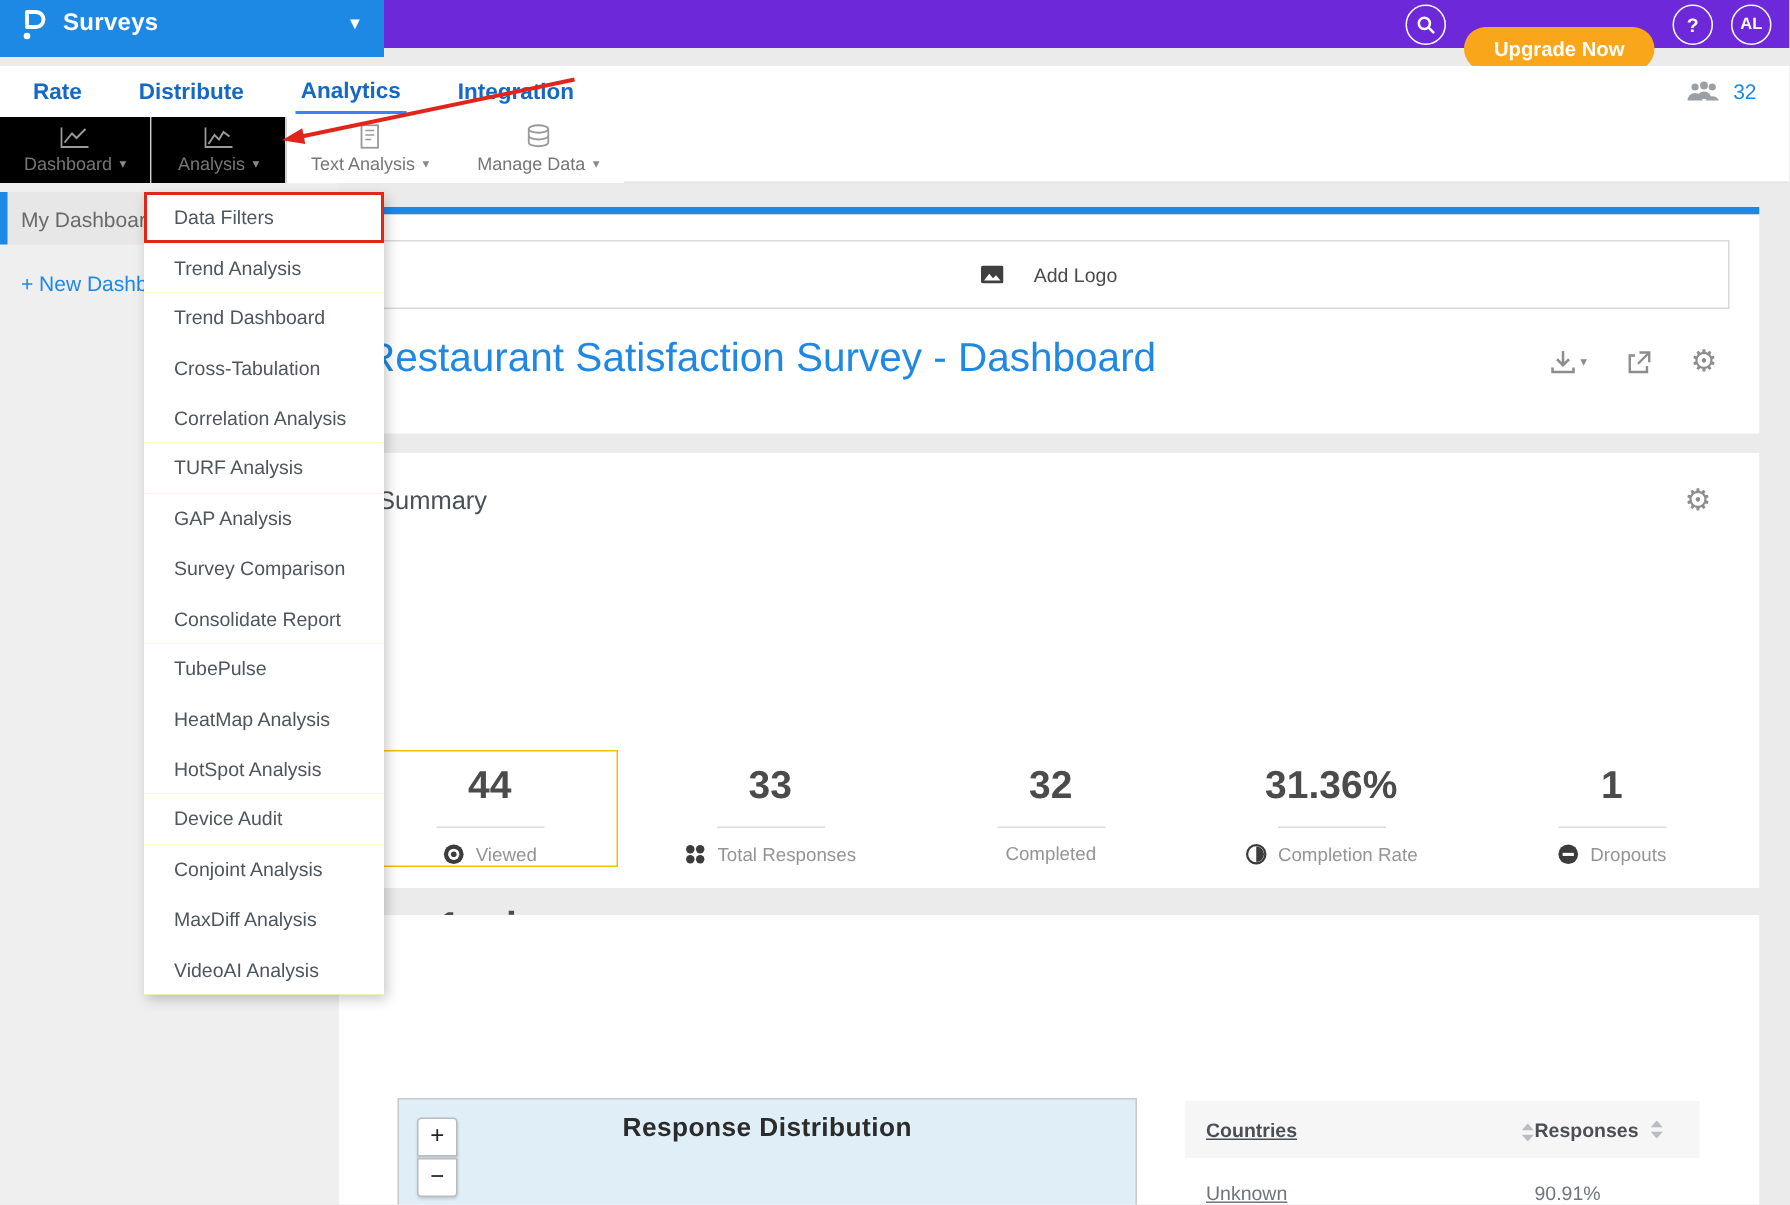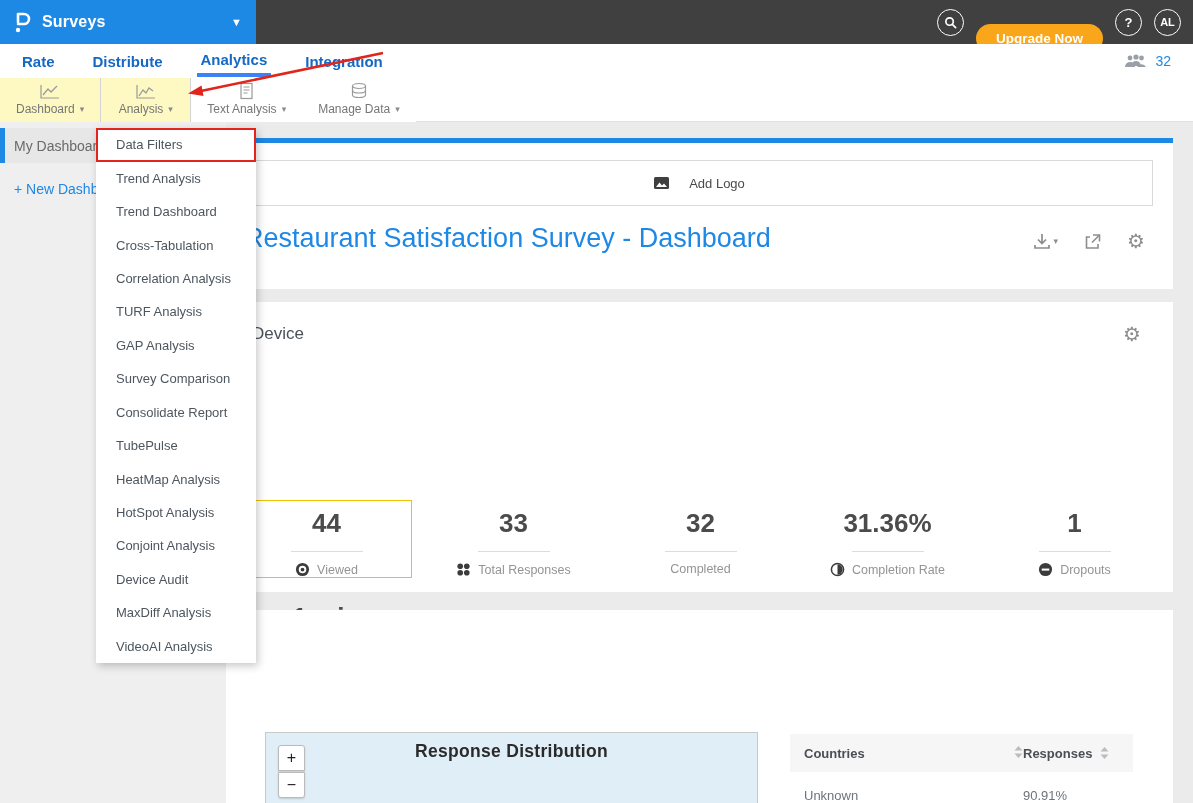--- a/index.html
+++ b/index.html
@@ -1,42 +1,42 @@
 <!DOCTYPE html>
 <html><head>
 <meta charset="utf-8">
 <style>
   * { margin:0; padding:0; box-sizing:border-box; }
   html,body { width:1193px; height:803px; }
   body { font-family:"Liberation Sans","DejaVu Sans",sans-serif; background:#ebebeb; }
   #app { position:relative; width:1193px; height:803px; overflow:hidden; background:#ebebeb; }
 
   
-  .topbar { position:absolute; left:0; top:0; width:1193px; height:44px; background:#404040; display:flex; align-items:center; }
+  .topbar { position:absolute; left:0; top:0; width:1193px; height:32px; background:#6d28d9; display:flex; align-items:center; }
   .brand { width:256px; height:44px; background:#1e88e5; display:flex; align-items:center; padding:0 14px; color:#fff; }
   .brand-name { font-size:16px; font-weight:bold; margin-left:10px; letter-spacing:.2px; }
   .brand-caret { margin-left:auto; color:#fff; font-size:11px; }
   .breadcrumb { display:flex; align-items:center; color:#e8eef6; font-size:14px; margin-left:26px; gap:12px; }
   .crumb-sep { color:#9fb0c4; font-size:12px; }
   .topbar-right { margin-left:auto; display:flex; align-items:center; gap:12px; padding-right:12px; }
   .circle-btn { width:27px; height:27px; border:1.5px solid #fff; border-radius:50%; color:#fff; display:flex; align-items:center; justify-content:center; font-size:13px; font-weight:bold; background:transparent; }
   .upgrade-btn { background:#f9a61b; color:#fff; border:none; border-radius:15px; height:29px; padding:0 20px; font-size:13.5px; font-weight:bold;margin-top:33px; }
 
   
   .navrow { position:absolute; left:0; top:44px; width:1193px; height:34px; background:#fff; display:flex; align-items:center; }
   .navlink { color:#1568c4; font-size:15px; font-weight:bold; margin-left:18px; padding:6px 4px 5px; text-decoration:none; }
   .navlink + .navlink { margin-left:30px;text-align:right; }
-  .navlink.active { border-bottom:4px solid #3b82f6; }
+  .navlink.active { border-bottom:2px solid #3b82f6; }
   .nav-right { margin-left:auto; display:flex; align-items:center; gap:8px; padding-right:22px; }
   .collab-count { color:#1e88e5; font-size:14px; }
 
   
   .toolbar { position:absolute; left:0; top:78px; width:1193px; height:44px; background:#fff; border-bottom:1px solid #e2e2e2; display:flex; }
   .tool-btn { height:44px; display:flex; flex-direction:column; align-items:center; justify-content:center; padding:2px 16px 4px; background:#fff; border:none; min-width:90px; }
-  .tool-btn.gray { background:#fef9c3; border-right:1px solid #d4d4d4; }
+  .tool-btn.gray { background:#000000; border-right:1px solid #d4d4d4; }
   .tool-label { font-size:12px; color:#767676; margin-top:2px; display:flex; align-items:center; gap:5px; }
   .tool-caret { font-size:9px; color:#8a8a8a; }
 
   
   .sidebar { position:absolute; left:0; top:122px; width:226px; height:681px; background:#efefef; }
   .side-item { position:relative; height:35px; margin-top:6px; background:#e7e7e7; display:flex; align-items:center; padding-left:14px; font-size:14px; color:#6a6a6a; }
   .side-item .bar { position:absolute; left:0; top:0; width:5px; height:35px; background:#1e88e5; }
   .side-new { margin:18px 0 0 14px; color:#1e88e5; font-size:14px; white-space:nowrap; }
 
   
@@ -63,21 +63,21 @@
   .bottom-card { left:0; top:488px; width:947px; height:330px; }
   .map-card { position:absolute; left:39px; top:122px; width:493px; height:260px; background:#dfeef7; border:1px solid #c9c9c9; }
   .map-title { position:absolute; left:0; top:8px; width:100%; text-align:center; font-size:17.5px; font-weight:bold; color:#2b2b2b; letter-spacing:.3px; }
   .zoom-btn { position:absolute; left:12px; width:27px; height:26px; background:#fff; border:1px solid #bbb; border-radius:3px; font-size:16px; color:#222; line-height:1; box-shadow:0 1px 2px rgba(0,0,0,.15); }
   .zoom-in { top:12px; border-radius:3px 3px 0 0; }
   .zoom-out { top:39px; border-radius:0 0 3px 3px; }
 
   .ctable { position:absolute; left:564px; top:124px; width:343px; font-size:13px; }
   .ctable .thead { display:flex; align-items:center; height:38px; background:#f6f6f6; font-weight:bold; color:#4a4f55; padding:0 14px; }
   .ctable .trow { display:flex; align-items:center; height:47px; border-bottom:1px solid #e4e4e4; color:#6d747b; padding:0 14px; }
-  .col-country { flex:1; display:flex; align-items:flex-start; gap:8px; }
+  .col-country { flex:1; display:flex; align-items:flex-end; gap:8px;text-decoration:underline; }
   .col-resp { width:96px; display:flex; align-items:center; gap:8px; }
   .right-margin { position:absolute; left:1173px; top:122px; width:20px; height:681px; background:#ebebeb; }
 
   
   .dropdown { position:absolute; left:96px; top:128px; width:160px; height:535px; background:#fde047; box-shadow:2px 3px 8px rgba(0,0,0,.22); z-index:40; display:flex; flex-direction:column; }
   .menu-item { flex:1; display:flex; align-items:center; padding-left:20px; font-size:13px; color:#4d565f; background:#fff; border:none; text-align:left; }
   .red-box { position:absolute; left:96px; top:128px; width:160px; height:34px; border:2px solid #e1251b; z-index:45; pointer-events:none; }
   .arrow-svg { position:absolute; left:0; top:0; width:1193px; height:803px; z-index:50; pointer-events:none; }
 
   svg { display:block; }
@@ -222,21 +222,21 @@
               <path d="M6,4 H2.5 V15 H14 V11" fill="none" stroke="#8d8d8d" stroke-width="1.6"></path>
               <path d="M9,2 H15.5 V8.5" fill="none" stroke="#8d8d8d" stroke-width="1.6"></path>
               <line x1="15" y1="2.5" x2="8" y2="9.5" stroke="#8d8d8d" stroke-width="1.6"></line>
             </svg>
         </span>
         <span class="gear-glyph">⚙</span>
       </div>
     </div>
 
     <div class="card summary-card">
-      <div class="summary-title">Device</div>
+      <div class="summary-title">Summary</div>
       <div class="summary-gear gear-glyph">⚙</div>
 
       <div class="viewed-box"></div>
 
       <div class="stat" style="left:7px; top:206px;">
         <div class="stat-num">44</div>
         <div class="stat-div"></div>
         <div class="stat-label">
           <span>
               <svg width="15" height="15" viewBox="0 0 16 16">
@@ -358,22 +358,22 @@
     <button class="menu-item">Trend Dashboard</button>
     <button class="menu-item">Cross-Tabulation</button>
     <button class="menu-item">Correlation Analysis</button>
     <button class="menu-item">TURF Analysis</button>
     <button class="menu-item">GAP Analysis</button>
     <button class="menu-item">Survey Comparison</button>
     <button class="menu-item">Consolidate Report</button>
     <button class="menu-item">TubePulse</button>
     <button class="menu-item">HeatMap Analysis</button>
     <button class="menu-item">HotSpot Analysis</button>
+    <button class="menu-item">Device Audit</button>
     <button class="menu-item">Conjoint Analysis</button>
-    <button class="menu-item">Device Audit</button>
     <button class="menu-item">MaxDiff Analysis</button>
     <button class="menu-item">VideoAI Analysis</button>
   </div>
 
   <div class="red-box"></div>
 
   <svg class="arrow-svg">
     <line x1="383" y1="53" x2="201" y2="91" stroke="#e1251b" stroke-width="2.6"></line>
     <polygon points="188,93.5 201.5,85.5 203.5,96.0" fill="#e1251b"></polygon>
   </svg>

